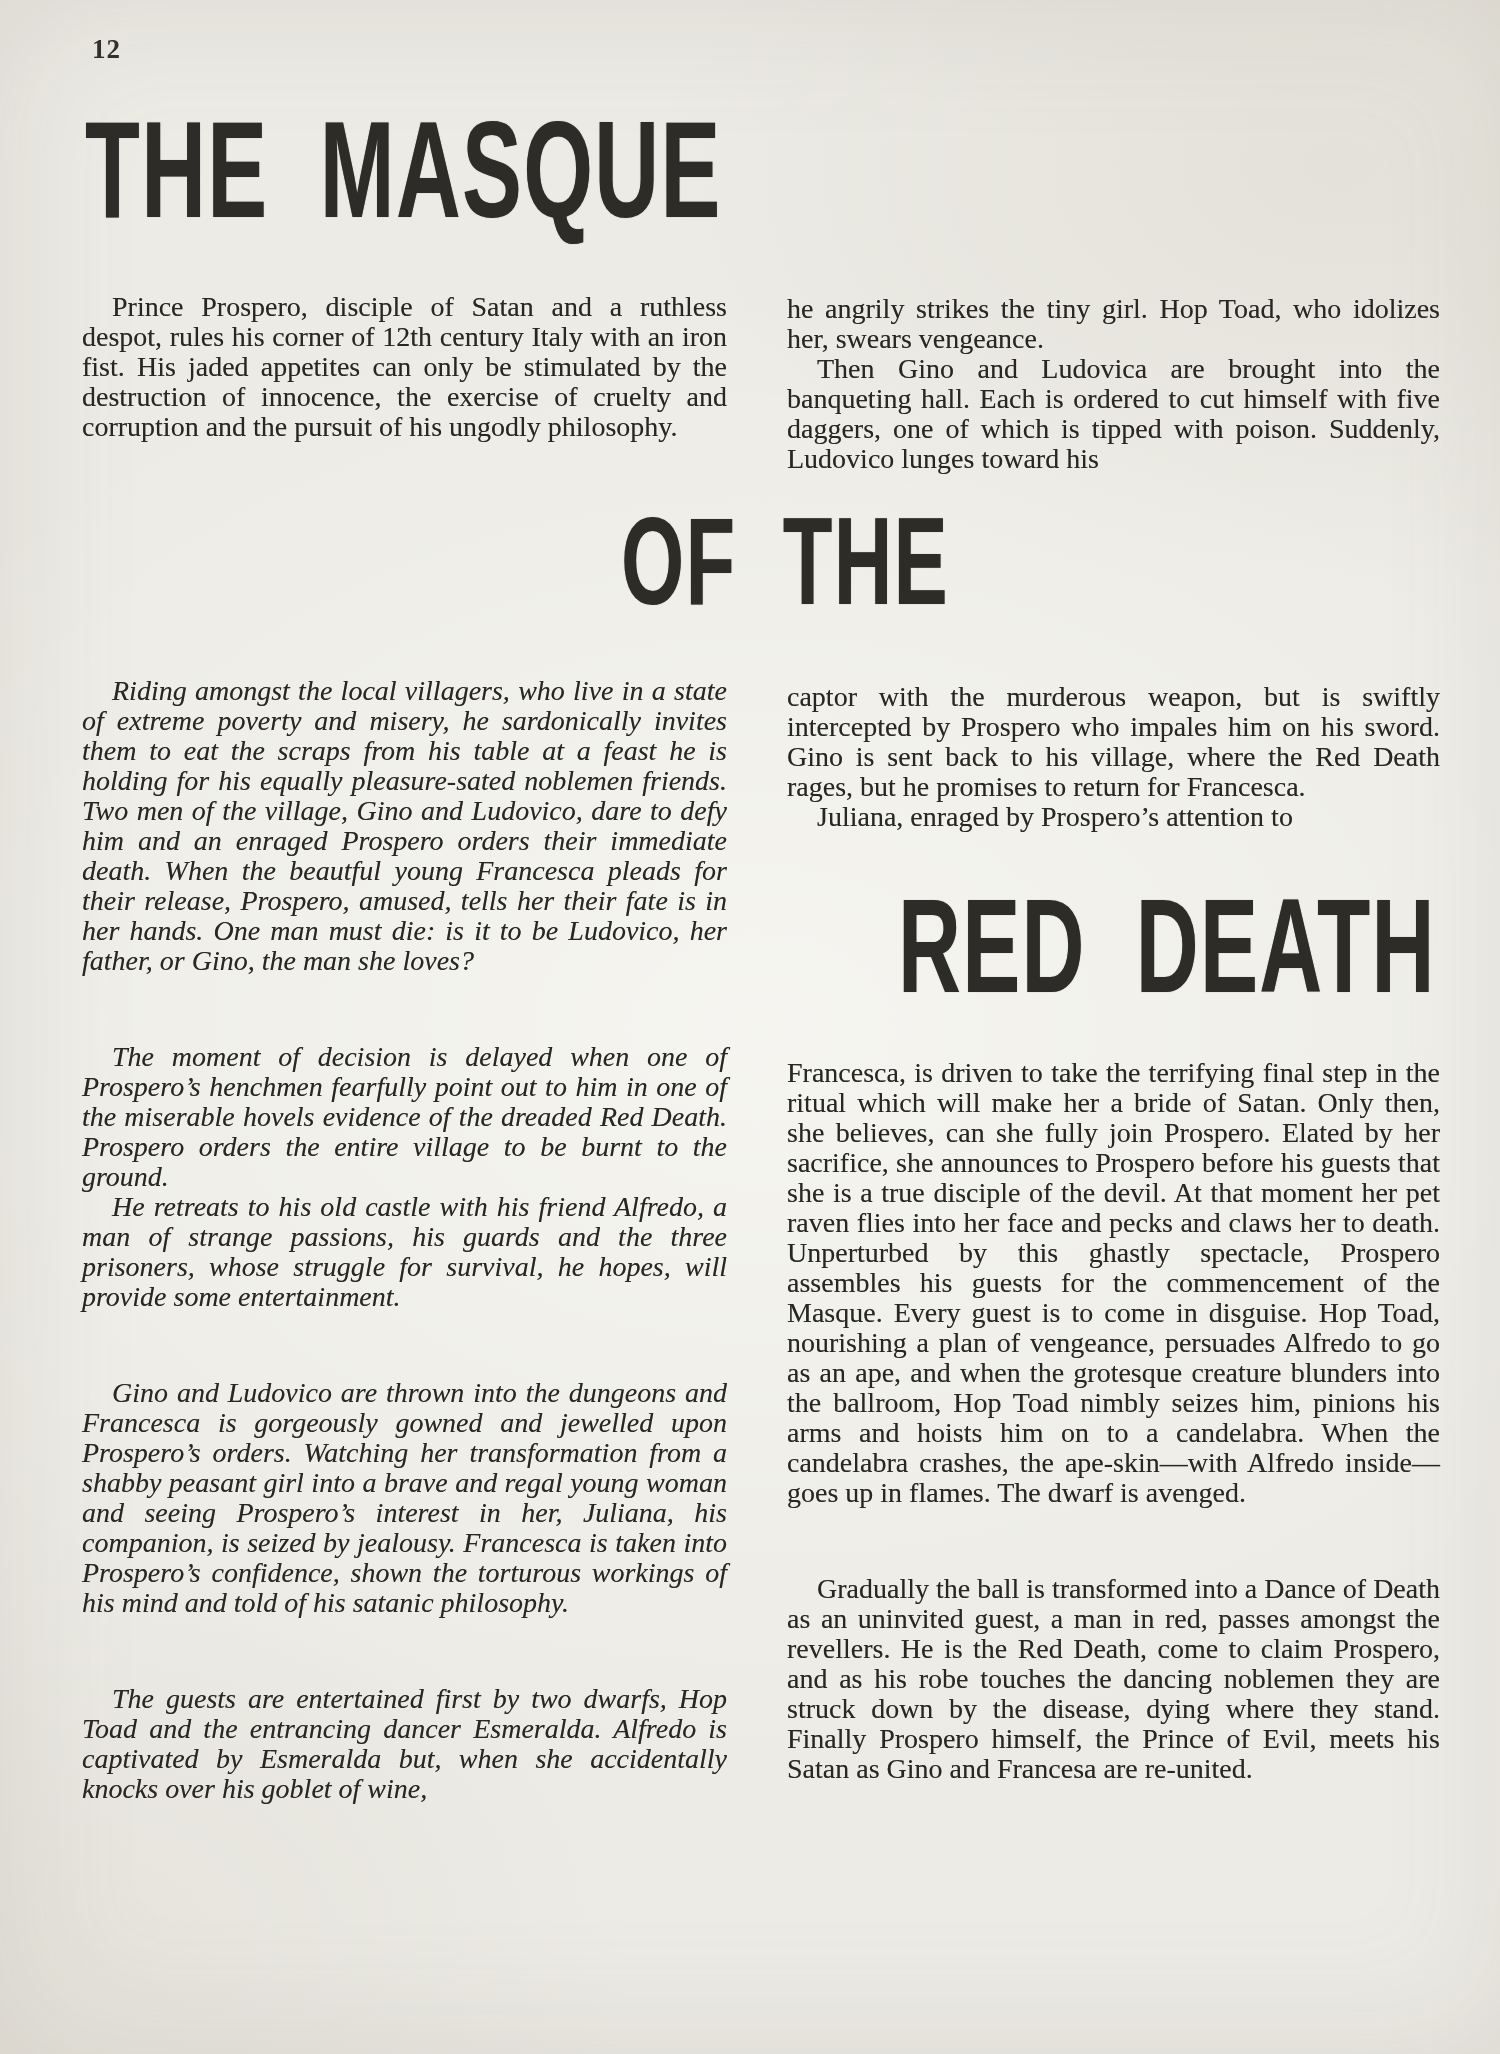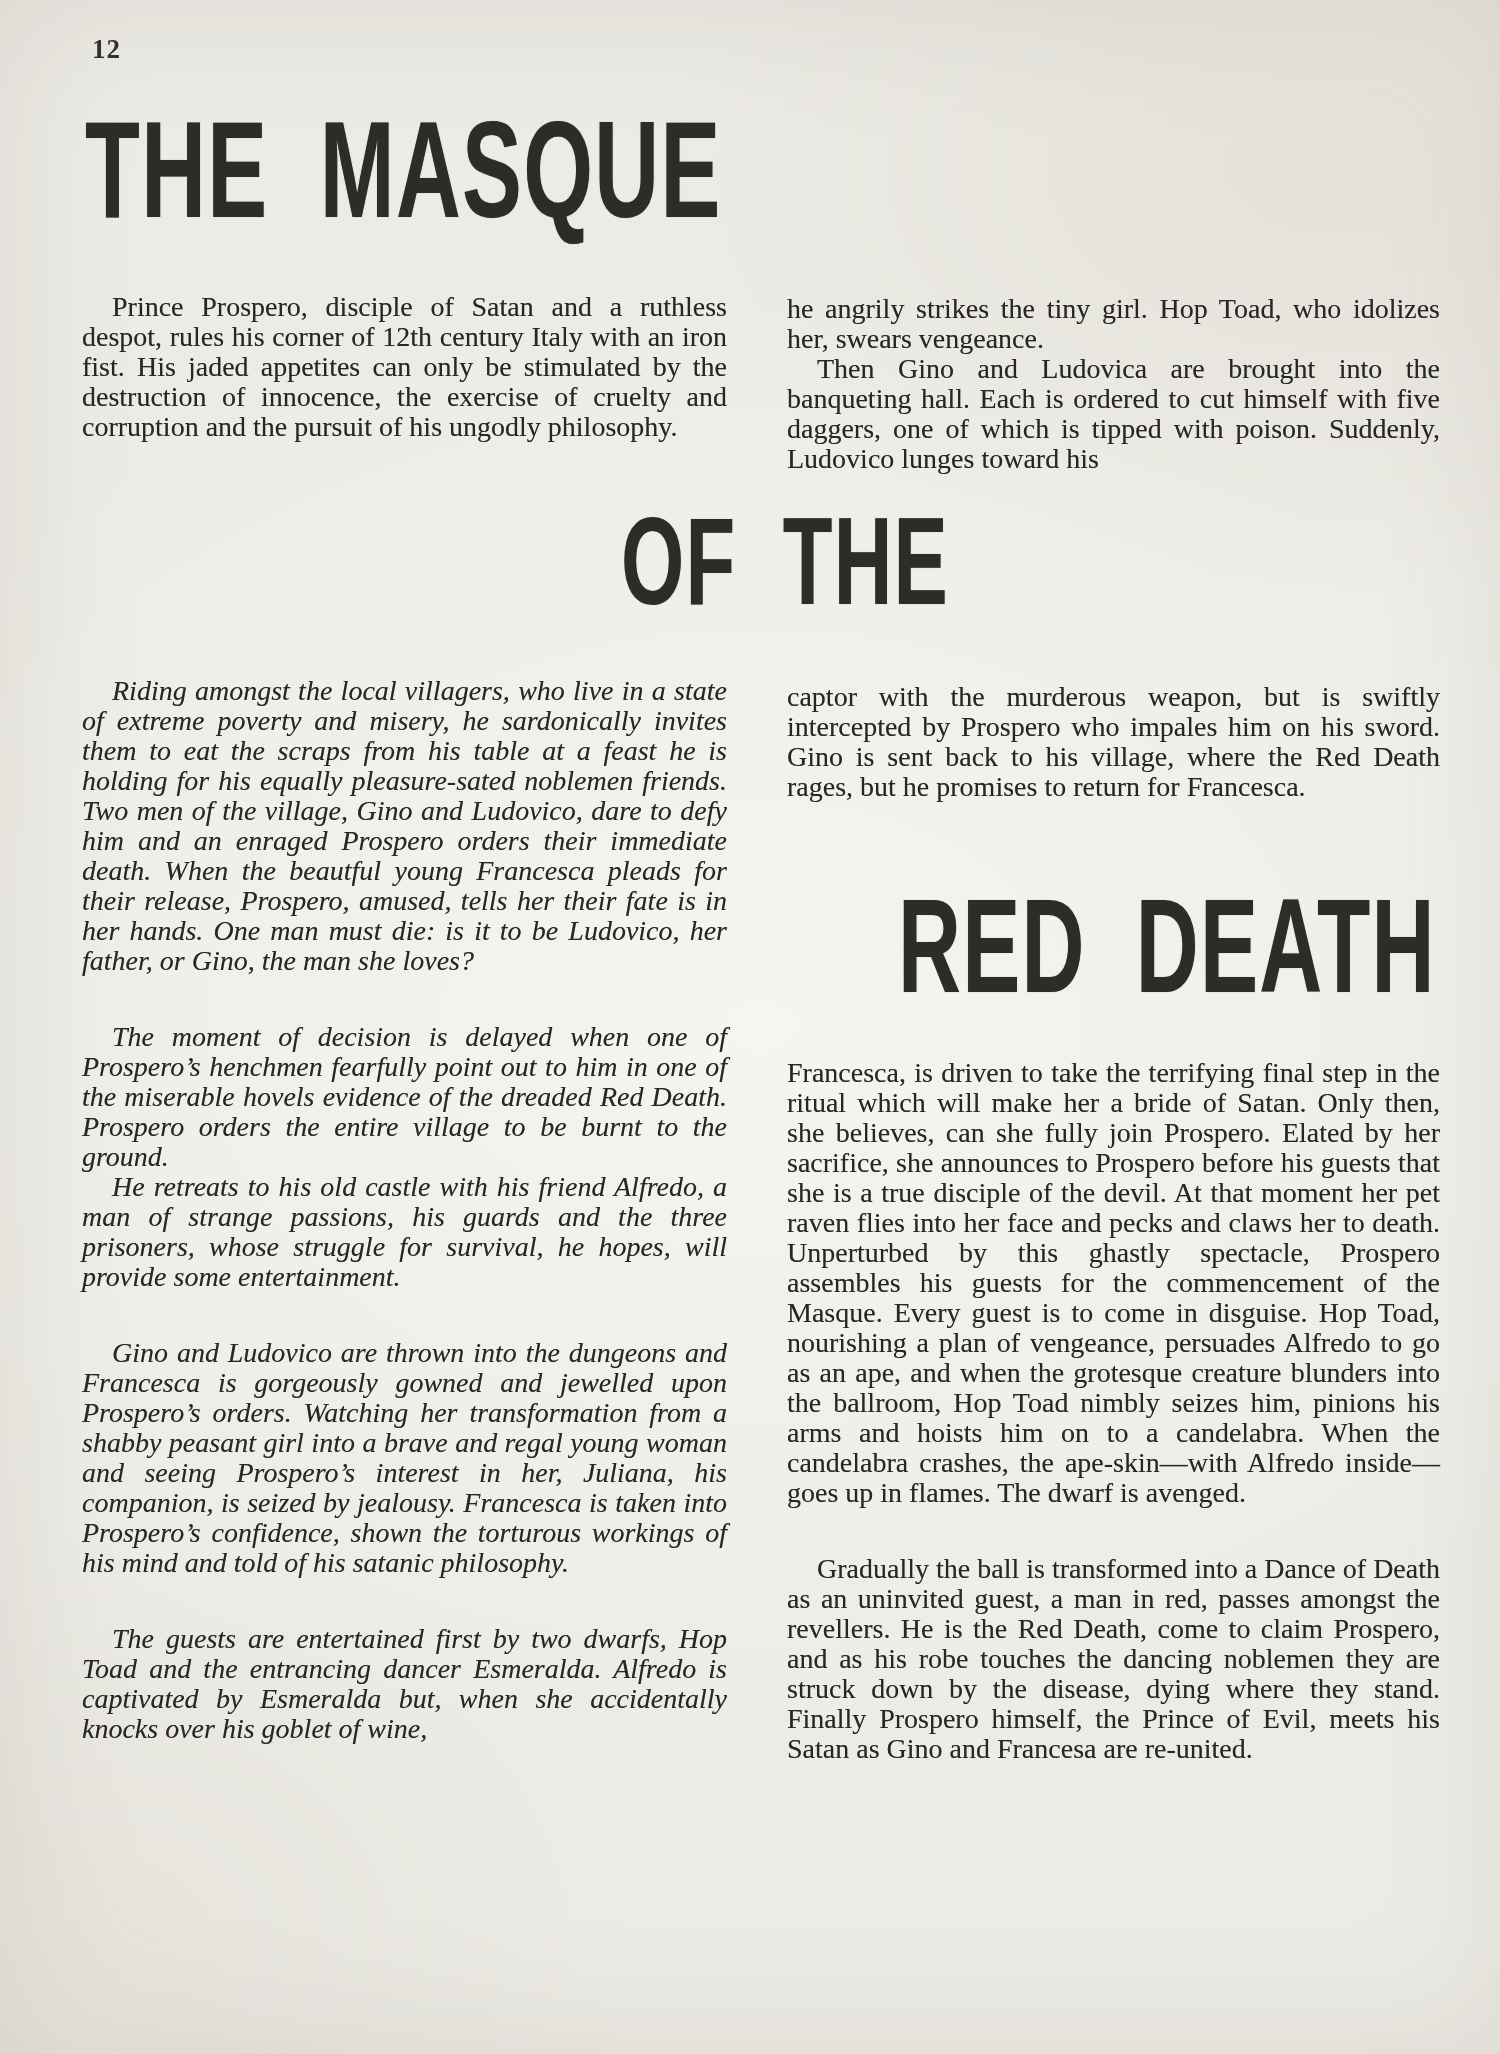--- a/index.html
+++ b/index.html
@@ -60,21 +60,21 @@
   }
   .textblock p {
     margin: 0;
     font-size: 28px;
     line-height: 30px;
     text-align: justify;
     color: #292723;
     text-shadow: 0 0 0.5px rgba(41,39,35,0.4);
   }
   .textblock p.indent { text-indent: 30px; }
-  .textblock p.spaced { margin-top: 46px; }
+  .textblock p.spaced { margin-top: 66px; }
 
   .tb-left-intro   { left: 82px;  top: 292px;  width: 645px; }
   .tb-right-top    { left: 787px; top: 294px;  width: 653px; }
   .tb-left-body    { left: 82px;  top: 676px;  width: 645px; font-style: italic; }
   .tb-right-middle { left: 787px; top: 682px;  width: 653px; }
   .tb-right-bottom { left: 787px; top: 1058px; width: 653px; }
 </style>
 </head>
 <body>
 
@@ -98,20 +98,21 @@
   <div class="textblock tb-left-body">
       <p class="indent ">Riding amongst the local villagers, who live in a state of extreme poverty and misery, he sardonically invites them to eat the scraps from his table at a feast he is holding for his equally pleasure-sated noblemen friends.  Two men of the village, Gino and Ludovico, dare to defy him and an enraged Prospero orders their immediate death.  When the beautful young Francesca pleads for their release, Prospero, amused, tells her their fate is in her hands.  One man must die: is it to be Ludovico, her father, or Gino, the man she loves?</p>
       <p class="indent spaced">The moment of decision is delayed when one of Prospero’s henchmen fearfully point out to him in one of the miserable hovels evidence of the dreaded Red Death.  Prospero orders the entire village to be burnt to the ground.</p>
       <p class="indent ">He retreats to his old castle with his friend Alfredo, a man of strange passions, his guards and the three prisoners, whose struggle for survival, he hopes, will provide some entertainment.</p>
       <p class="indent spaced">Gino and Ludovico are thrown into the dungeons and Francesca is gorgeously gowned and jewelled upon Prospero’s orders.  Watching her transformation from a shabby peasant girl into a brave and regal young woman and seeing Prospero’s interest in her, Juliana, his companion, is seized by jealousy.  Francesca is taken into Prospero’s confidence, shown the torturous workings of his mind and told of his satanic philosophy.</p>
       <p class="indent spaced">The guests are entertained first by two dwarfs, Hop Toad and the entrancing dancer Esmeralda. Alfredo is captivated by Esmeralda but, when she accidentally knocks over his goblet of wine,</p>
     </div>
 
   <div class="textblock tb-right-middle">
       <p class="">captor with the murderous weapon, but is swiftly intercepted by Prospero who impales him on his sword.  Gino is sent back to his village, where the Red Death rages, but he promises to return for Francesca.</p>
+      <p class="indent ">Juliana, enraged by Prospero’s attention to</p>
     </div>
 
   <h2 class="display h-reddeath"><span class="squeeze">RED DEATH</span></h2>
 
   <div class="textblock tb-right-bottom">
       <p class="">Francesca, is driven to take the terrifying final step in the ritual which will make her a bride of Satan.  Only then, she believes, can she fully join Prospero.  Elated by her sacrifice, she announces to Prospero before his guests that she is a true disciple of the devil.  At that moment her pet raven flies into her face and pecks and claws her to death.  Unperturbed by this ghastly spectacle, Prospero assembles his guests for the commencement of the Masque.  Every guest is to come in disguise.  Hop Toad, nourishing a plan of vengeance, persuades Alfredo to go as an ape, and when the grotesque creature blunders into the ballroom, Hop Toad nimbly seizes him, pinions his arms and hoists him on to a candelabra.  When the candelabra crashes, the ape-skin—with Alfredo inside—goes up in flames.  The dwarf is avenged.</p>
       <p class="indent spaced">Gradually the ball is transformed into a Dance of Death as an uninvited guest, a man in red, passes amongst the revellers.  He is the Red Death, come to claim Prospero, and as his robe touches the dancing noblemen they are struck down by the disease, dying where they stand. Finally Prospero himself, the Prince of Evil, meets his Satan as Gino and Francesa are re-united.</p>
     </div>
 
 </div>

